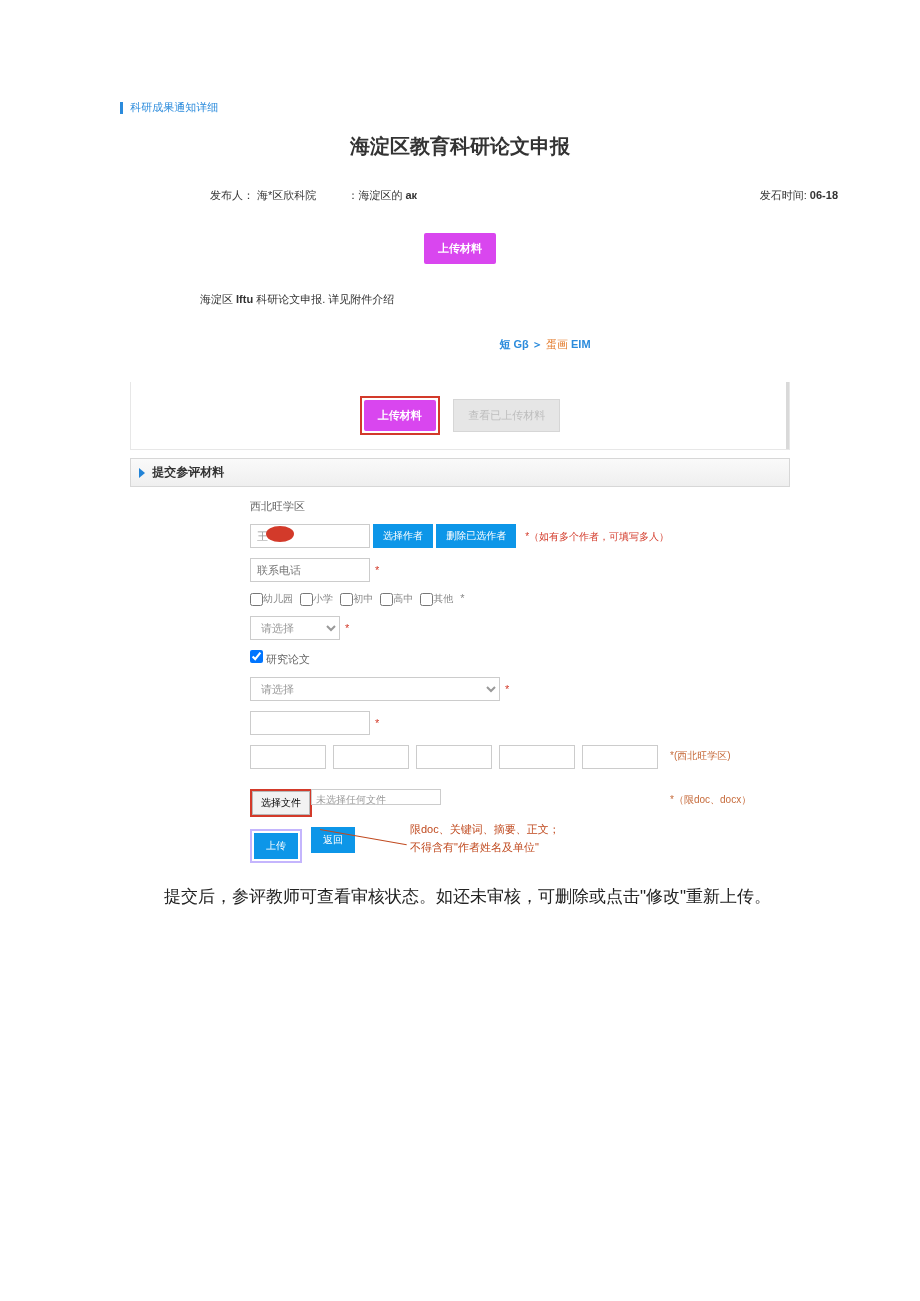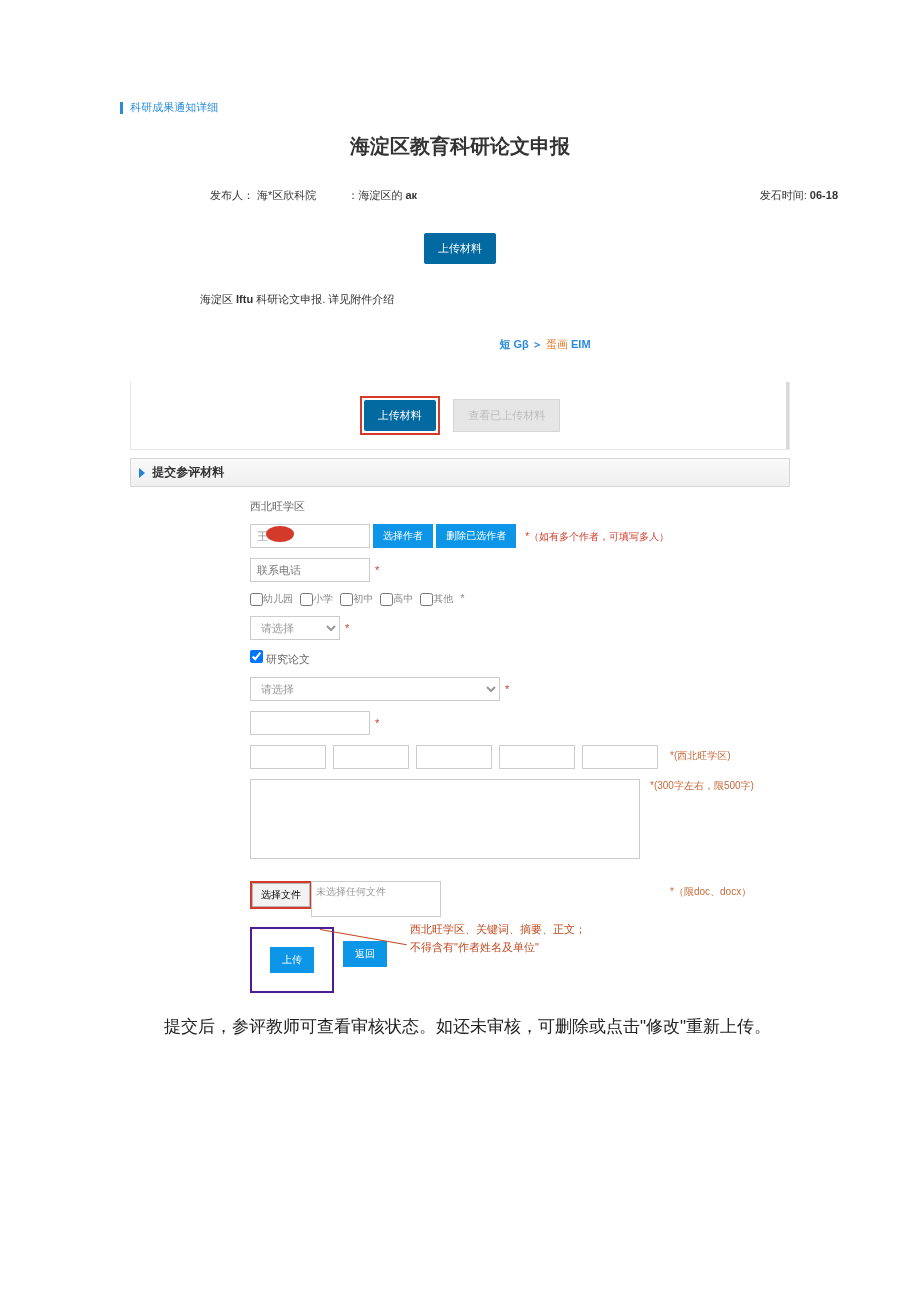--- a/index.html
+++ b/index.html
@@ -18,27 +18,28 @@
   .crumb-text { color: #2b8bdc; font-size: 11px; vertical-align: middle; }
 
   .title-center { text-align: center; font-size: 20px; font-weight: 600; margin-bottom: 28px; }
 
   .meta-row { margin: 0 0 30px 180px; font-size: 11px; position: relative; }
   .meta-left { display: inline-block; }
   .meta-right { position: absolute; right: 52px; font-size: 11px; }
   .meta-right .bold { font-weight: 700; }
 
   .btn-primary {
-    background: #0369a1;
+    background: #d946ef;
     color: #fff;
     border: none;
     padding: 8px 14px;
     font-size: 11px;
     border-radius: 2px;
     cursor: pointer;
+    font-weight: bold;
   }
   .btn-center-1 { text-align: center; margin-bottom: 28px; }
 
   .intro-line { margin: 0 0 30px 170px; font-size: 11px; }
   .intro-line .b { font-weight: 700; }
 
   .link-line { margin: 0 0 30px 170px; font-size: 11px; text-align: center; }
   .link-blue { color: #2b8bdc; font-weight: 700; }
   .link-orange { color: #e37a2a; }
   .link-teal { color: #2b8bdc; font-weight: 700; }
@@ -149,32 +150,32 @@
   .btn-pick {
     background: #f2f2f2;
     border: 1px solid #b8b8b8;
     padding: 4px 8px;
     font-size: 10px;
     cursor: pointer;
   }
   .file-name-box {
     display: inline-block;
     border: 1px solid #ccc;
-    height: 36px;
+    height: 16px;
     width: 130px;
     font-size: 10px;
     color: #999;
     padding: 3px 4px;
     vertical-align: top;
     margin-left: -1px;
   }
   .hint-right2 { color: #c66a3a; font-size: 10px; position: absolute; left: 420px; top: 4px; }
 
   .submit-row { margin-top: 10px; position: relative; }
-  .submit-outline { border: 2px solid #4c1d95; display: inline-block; padding: 18px; }
+  .submit-outline { border: 2px solid #c4b5fd; display: inline-block; padding: 2px; }
   .btn-back {
     background: #0d96e8;
     color: #fff;
     border: none;
     padding: 6px 12px;
     font-size: 10px;
     cursor: pointer;
     margin-left: 6px;
   }
 
@@ -311,40 +312,36 @@
 
     <div class="row five-inputs">
       <input class="text" style="">
       <input class="text" style="">
       <input class="text" style="">
       <input class="text" style="">
       <input class="text" style="">
       <span class="hint-right">*(西北旺学区)</span>
     </div>
 
-    <div class="row" style="position:relative">
-      <textarea class="ta" style=""></textarea>
-      <span class="hint-right" style="left:400px; top:0">*(300字左右，限500字)</span>
-    </div>
 
     <div class="row file-row">
       <span class="file-outline">
         <button class="btn-pick">选择文件</button>
       </span><span class="file-name-box">未选择任何文件</span>
       <span class="hint-right2">*（限doc、docx）</span>
     </div>
 
     <div class="row submit-row">
       <span class="submit-outline">
         <button class="btn-sm" style="padding:6px 12px">上传</button>
       </span>
       <button class="btn-back">返回</button>
       <span class="callout-line"></span>
       <div class="callout">
-        <div>西北旺学区、关键词、摘要、正文；</div>
+        <div>限doc、关键词、摘要、正文；</div>
         <div>不得含有"作者姓名及单位"</div>
       </div>
     </div>
 
   </div>
 
   <div class="body-text">提交后，参评教师可查看审核状态。如还未审核，可删除或点击"修改"重新上传。</div>
 
 </div>
 

